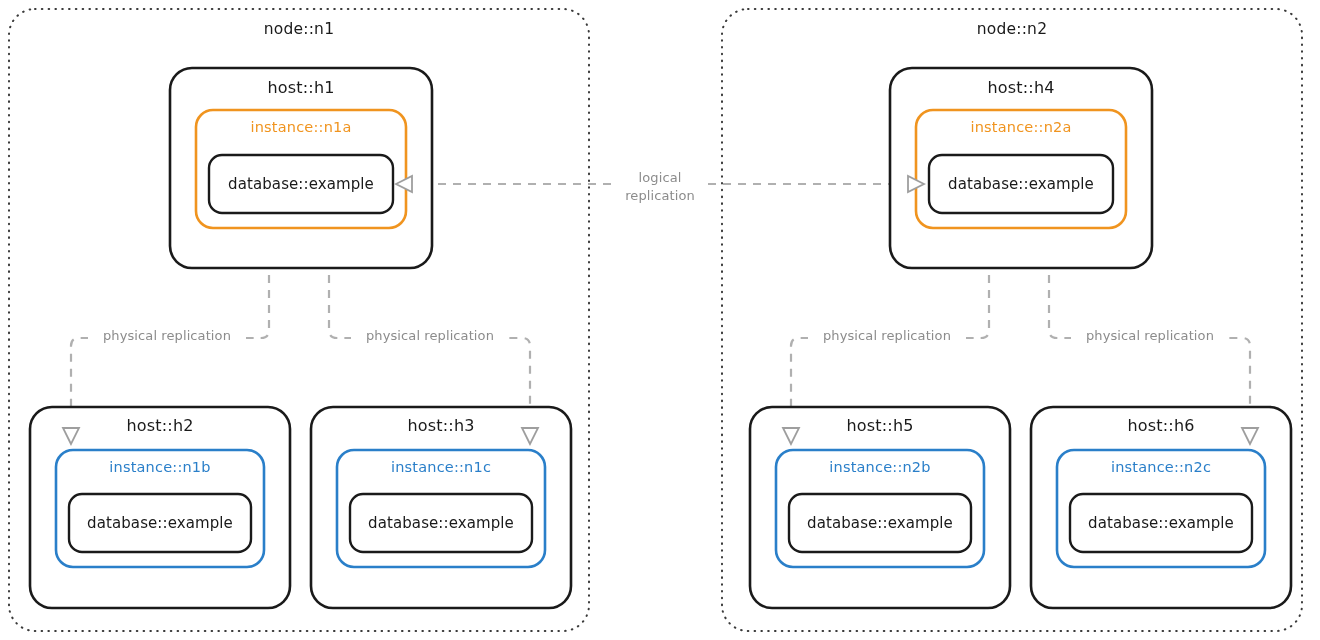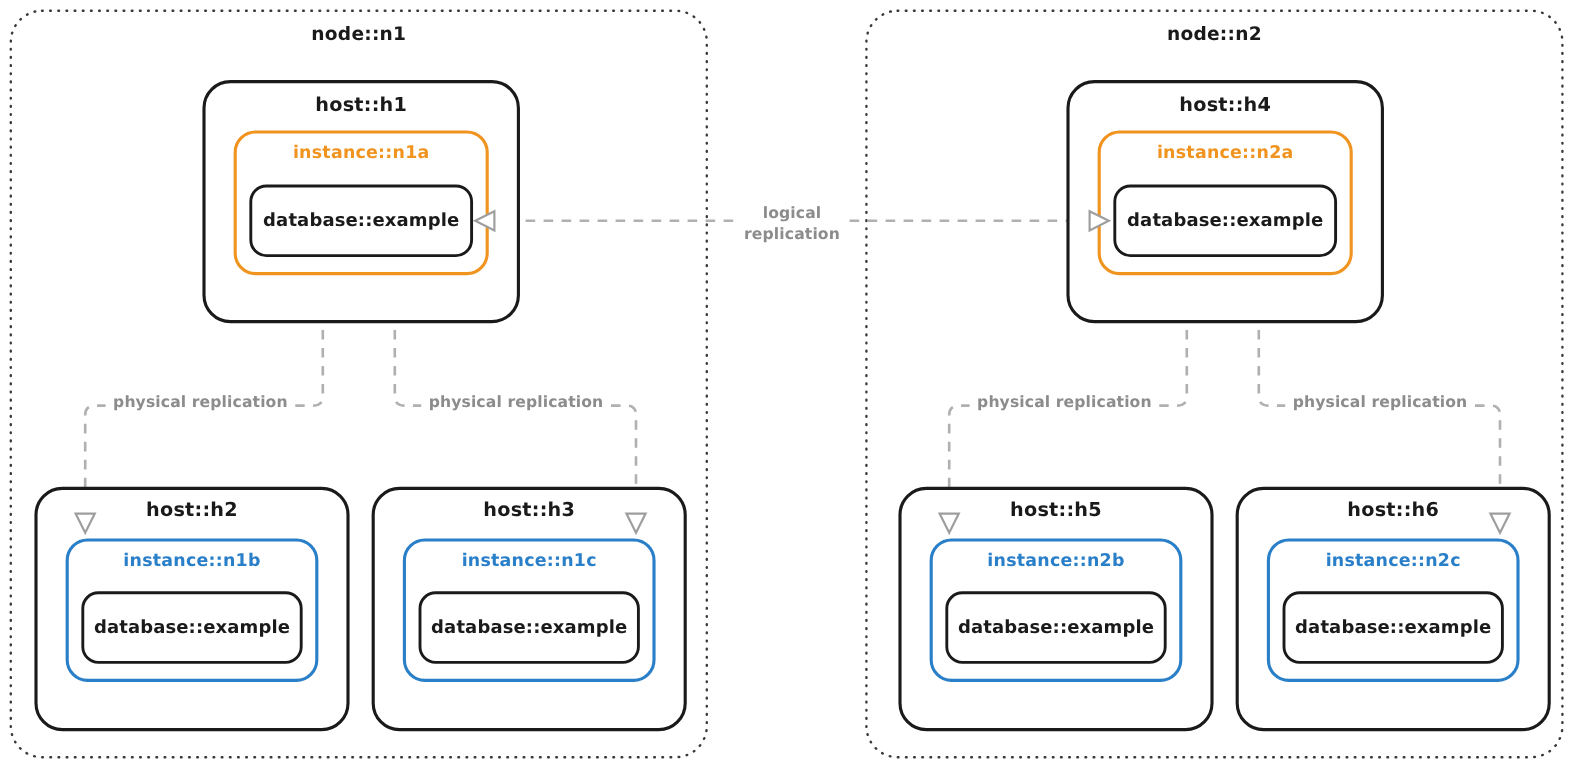--- a/index.html
+++ b/index.html
@@ -10,21 +10,20 @@
   body {
     width: 1320px;
     height: 640px;
     overflow: hidden;
     font-family: "DejaVu Sans", sans-serif;
   }
   #diagram-root {
     position: relative;
     width: 1320px;
     height: 640px;
-    font-weight: bold;
   }
   svg#diagram {
     display: block;
     width: 1320px;
     height: 640px;
   }
   .node-frame {
     fill: none;
     stroke: #3a3a3a;
     stroke-width: 2;

